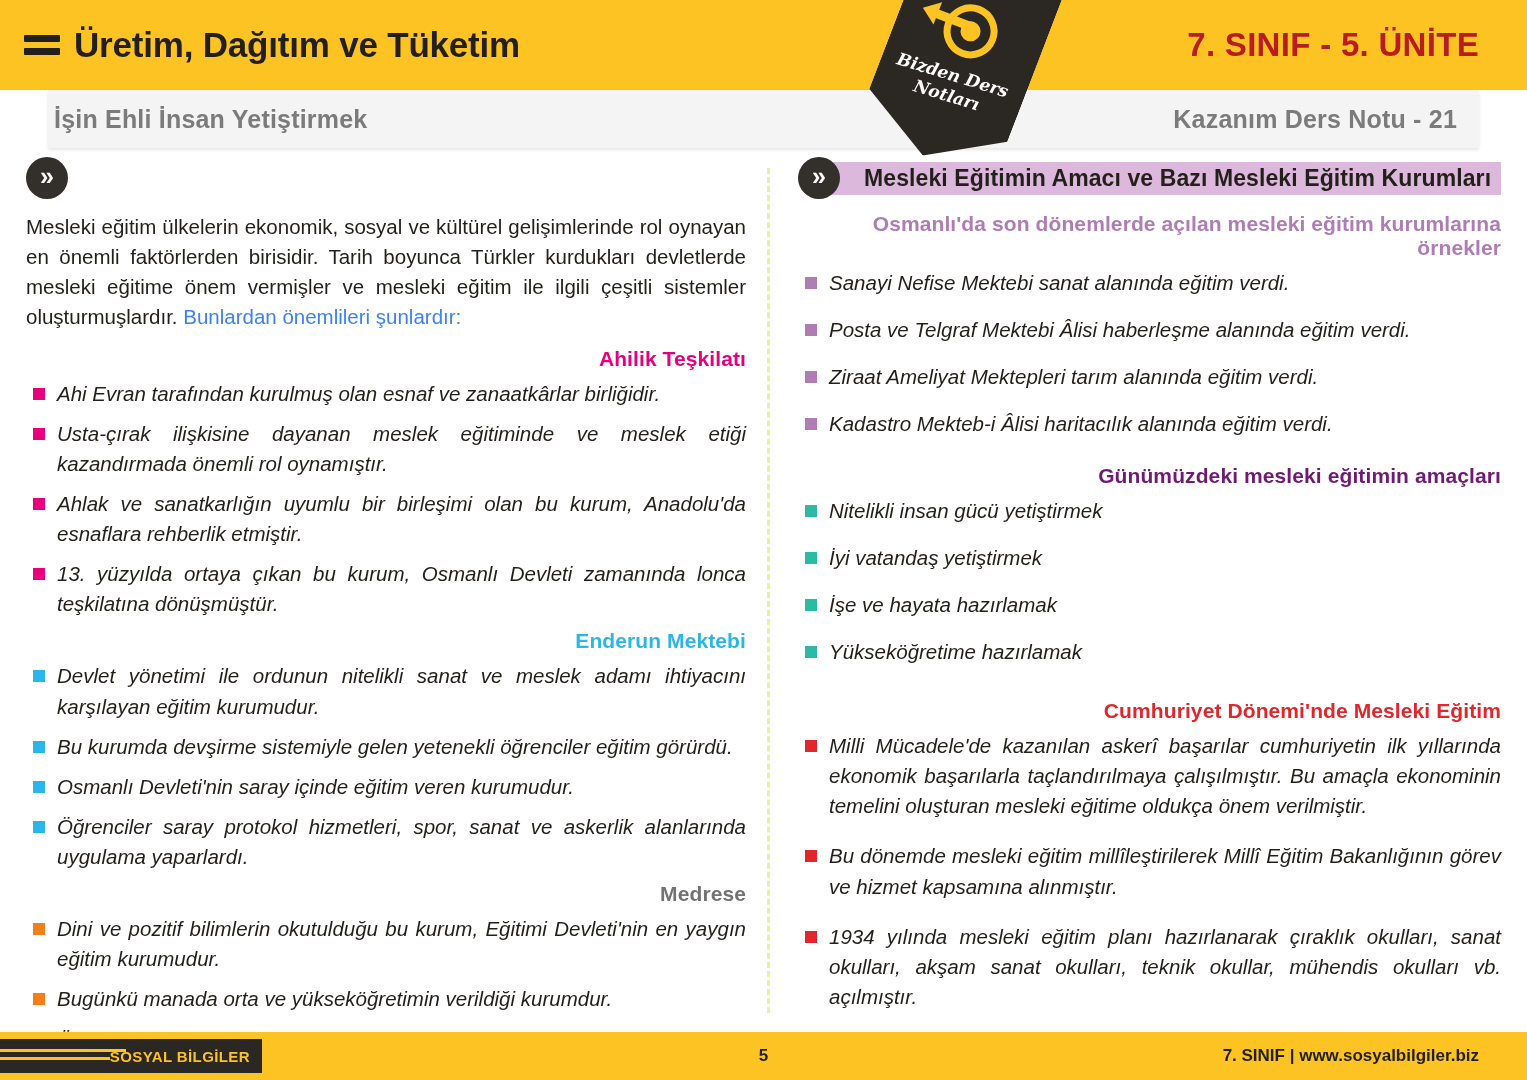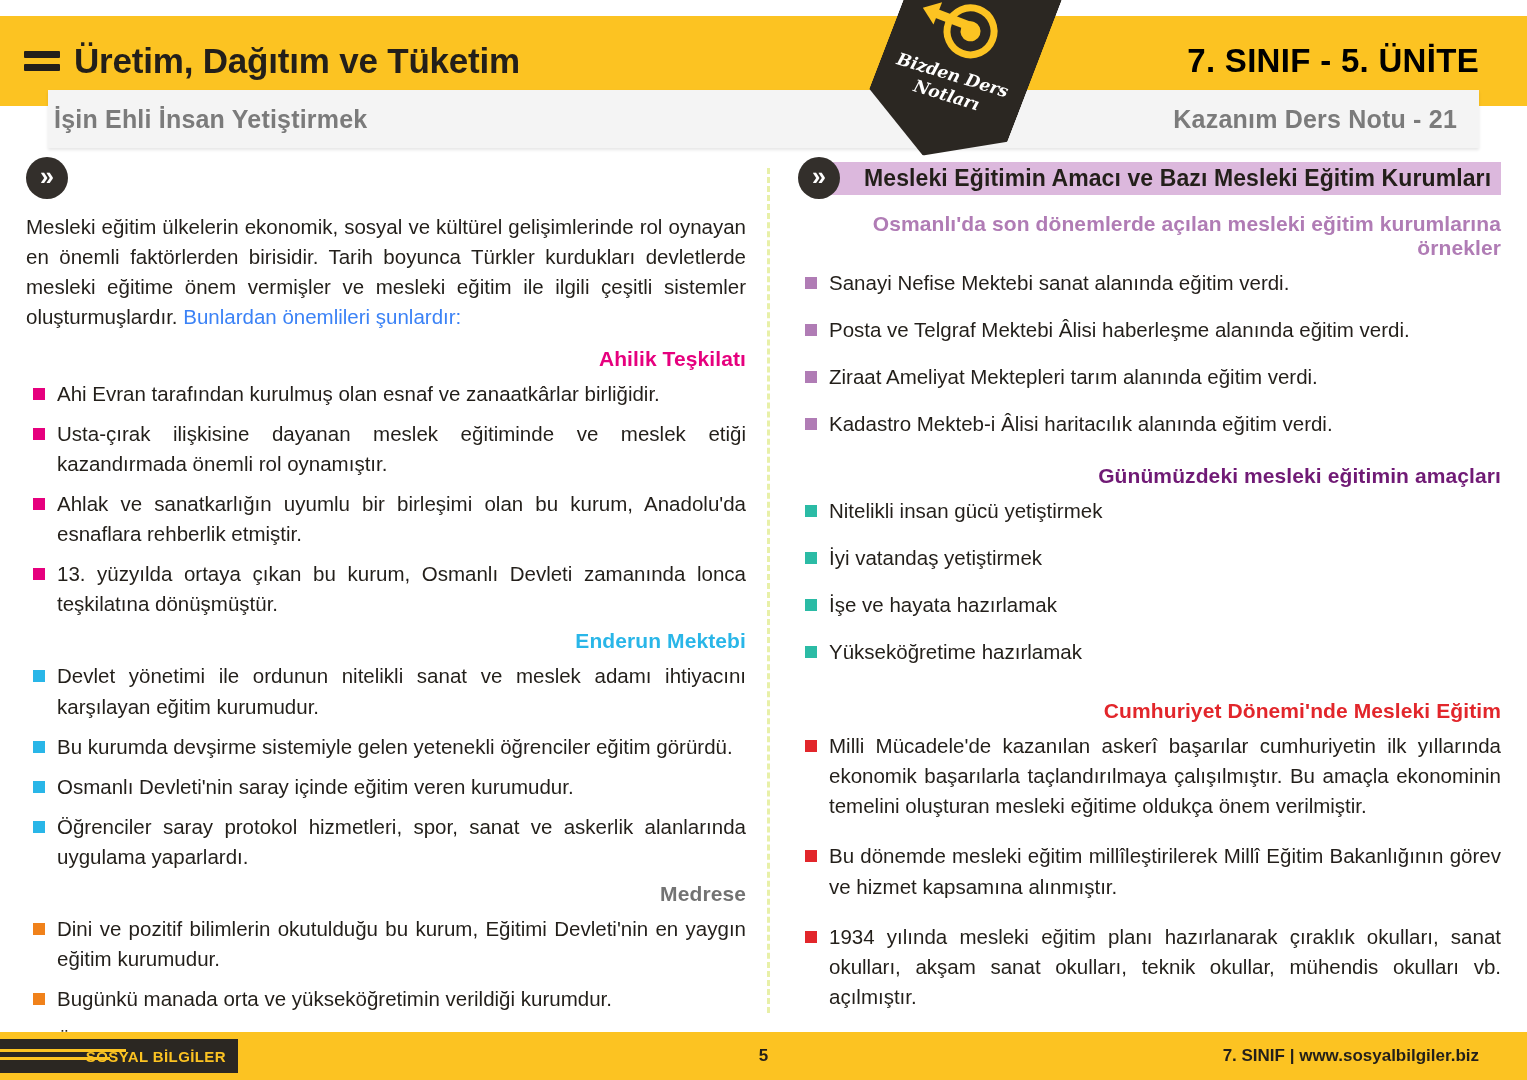--- a/index.html
+++ b/index.html
@@ -15,21 +15,21 @@
   .page {
     position: relative;
     width: 1527px;
     height: 1080px;
     background: #ffffff;
   }
 
   
   .header-bar {
     position: absolute;
-    top: 16px; left: 0;
+    top: 0; left: 0;
     width: 1527px;
     height: 90px;
     background: #fcc322;
     display: flex;
     align-items: center;
     justify-content: space-between;
     padding: 0 48px 0 24px;
   }
   .header-left {
     display: flex;
@@ -54,21 +54,21 @@
   .unit-title {
     font-size: 35px;
     font-weight: bold;
     color: #231f1a;
     letter-spacing: -0.2px;
     white-space: nowrap;
   }
   .grade-unit {
     font-size: 33px;
     font-weight: bold;
-    color: #000000;
+    color: #b91c1c;
     letter-spacing: 0.3px;
     white-space: nowrap;
   }
 
   
   .subheader-bar {
     position: absolute;
     top: 90px; left: 48px;
     width: 1431px;
     height: 58px;
@@ -235,21 +235,21 @@
     letter-spacing: 0.1px;
     text-align: right;
   }
   .t-pink   { color: #e6007e; }
   .t-blue   { color: #29b6e8; }
   .t-orange { color: #737373; }
   .t-purple { color: #b07cb5; }
   .t-teal   { color: #701a75; }
   .t-red    { color: #e2262b; margin-left: 47px; }
 
-  ul.bl { list-style: none; margin: 0 0 6px 0; }
+  ul.bl { list-style: none; margin: 0 0 6px 0; font-style: italic; }
   ul.bl li {
     position: relative;
     padding-left: 31px;
     margin-bottom: 10px;
     font-size: 20.5px;
     line-height: 1.47;
     color: #231f1a;
     text-align: justify;
   }
   ul.bl li:before {
@@ -272,21 +272,21 @@
   .footer-bar {
     position: absolute;
     bottom: 0; left: 0;
     width: 1527px;
     height: 48px;
     background: #fcc322;
     display: flex;
     align-items: center;
   }
   .footer-logo {
-    width: 238px;
+    width: 262px;
     height: 34px;
     background: #2b2722;
     display: flex;
     align-items: center;
     justify-content: flex-end;
     padding-right: 12px;
     position: relative;
     flex: none;
   }
   .footer-logo .lines {

